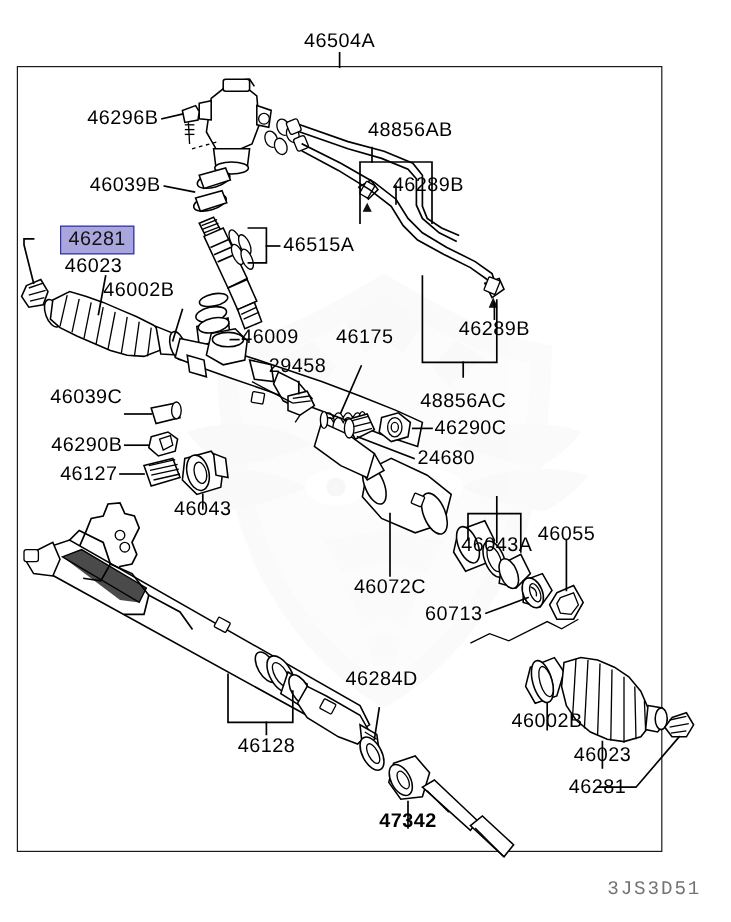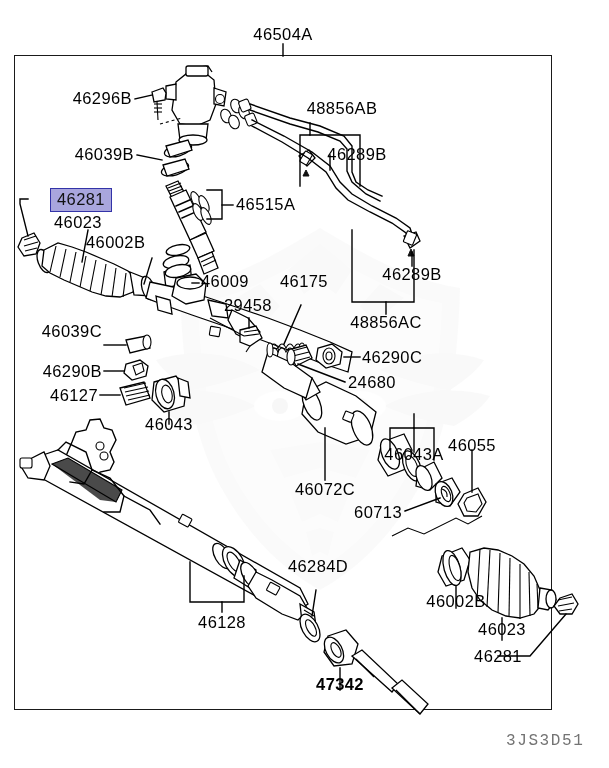--- a/index.html
+++ b/index.html
@@ -461,21 +461,21 @@
     <div class="plabel" style="left:86px;top:234px;">46002B</div>
 
     <div class="plabel" style="left:201px;top:273px;">46009</div>
 
     <div class="plabel" style="left:280px;top:273px;text-align:center;">46175</div>
 
     <div class="plabel" style="left:224px;top:297px;">29458</div>
 
     <div class="plabel center" style="left:412px;top:266px;">46289B</div>
 
-    <div class="plabel center" style="left:386px;top:314px;">48856AC</div>
+    <div class="plabel center" style="left:386px;top:326px;">48856AC</div>
 
     <div class="plabel right" style="left:102px;top:323px;">46039C</div>
 
     <div class="plabel right" style="left:102px;top:363px;">46290B</div>
 
     <div class="plabel right" style="left:98px;top:387px;">46127</div>
 
     <div class="plabel" style="left:362px;top:349px;">46290C</div>
 
     <div class="plabel" style="left:348px;top:374px;">24680</div>

